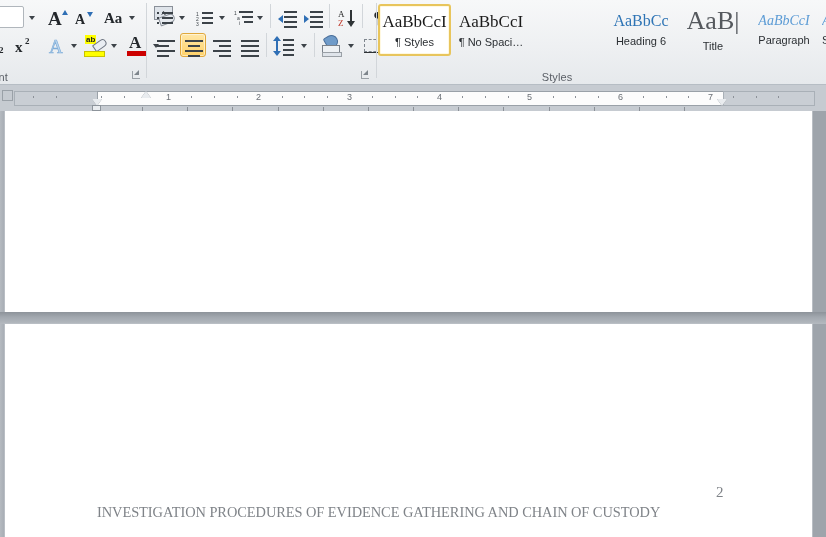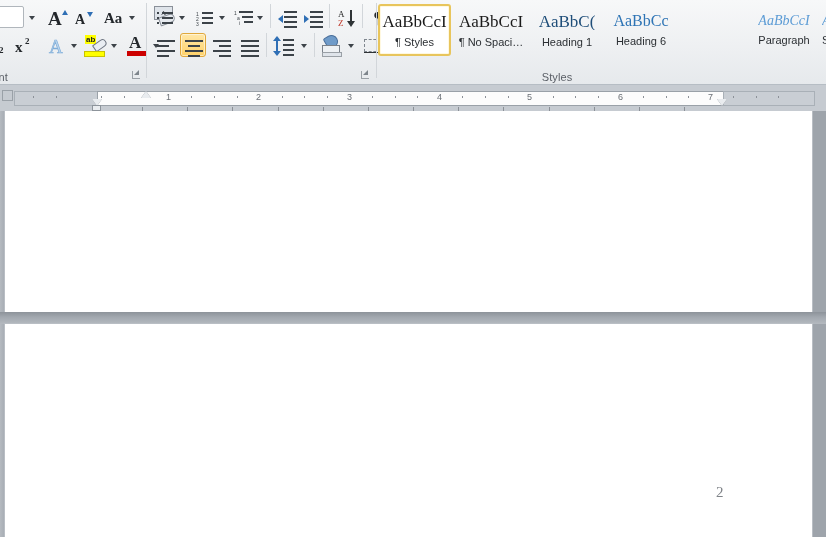--- a/index.html
+++ b/index.html
@@ -410,30 +410,30 @@
       <div class="style-item selected" style="left:1px;width:73px;">
         <span class="style-preview" style="font-size:17px;color:#1b1b1b;">AaBbCcI</span>
         <span class="style-name">¶ Styles</span>
       </div>
 
       <div class="style-item" style="left:76px;width:76px;">
         <span class="style-preview" style="font-size:17px;color:#1b1b1b;">AaBbCcI</span>
         <span class="style-name">¶ No Spaci…</span>
       </div>
 
-      <div class="style-item" style="left:154px;width:72px;">
-        <span class="style-preview" style="font-size:17px;color:#1f4e79;">AaBbC(</span>
-        <span class="style-name">Heading 1</span>
-      </div>
 
       <div class="style-item" style="left:228px;width:72px;">
         <span class="style-preview" style="font-size:16px;color:#2e74b5;font-family:Liberation Serif, serif;">AaBbCc</span>
         <span class="style-name">Heading 6</span>
       </div>
 
+      <div class="style-item" style="left:302px;width:68px;">
+        <span class="style-preview" style="font-size:26px;color:#55595e;font-weight:300;">AaB|</span>
+        <span class="style-name">Title</span>
+      </div>
 
       <div class="style-item" style="left:372px;width:70px;">
         <span class="style-preview" style="font-size:14px;color:#5b9bd5;font-style:italic;">AaBbCcI</span>
         <span class="style-name">Paragraph</span>
       </div>
 
       <div class="style-item" style="left:444px;width:40px;align-items:flex-start;overflow:hidden;">
         <span class="style-preview" style="font-size:14px;color:#5b9bd5;font-style:italic;">A</span>
         <span class="style-name">Su</span>
       </div>
@@ -513,17 +513,18 @@
     <div class="left-strip"></div>
 
     <div class="page" style="left:5px;top:0px;width:807px;height:201px;"></div>
 
     <div class="gapshadow" style="top:201px;"></div>
 
     <div class="page" style="left:5px;top:213px;width:807px;height:213px;">
 
       <span class="hdr-text" style="left:711px;top:160px;font-size:15px;">2</span>
 
+      <span class="hdr-text" style="left:92px;top:180px;font-size:14.4px;letter-spacing:-0.05px;">INVESTIGATION PROCEDURES OF EVIDENCE GATHERING AND CHAIN OF CUSTODY</span>
 
     </div>
   </div>
 
 </div>
 
 </body></html>

